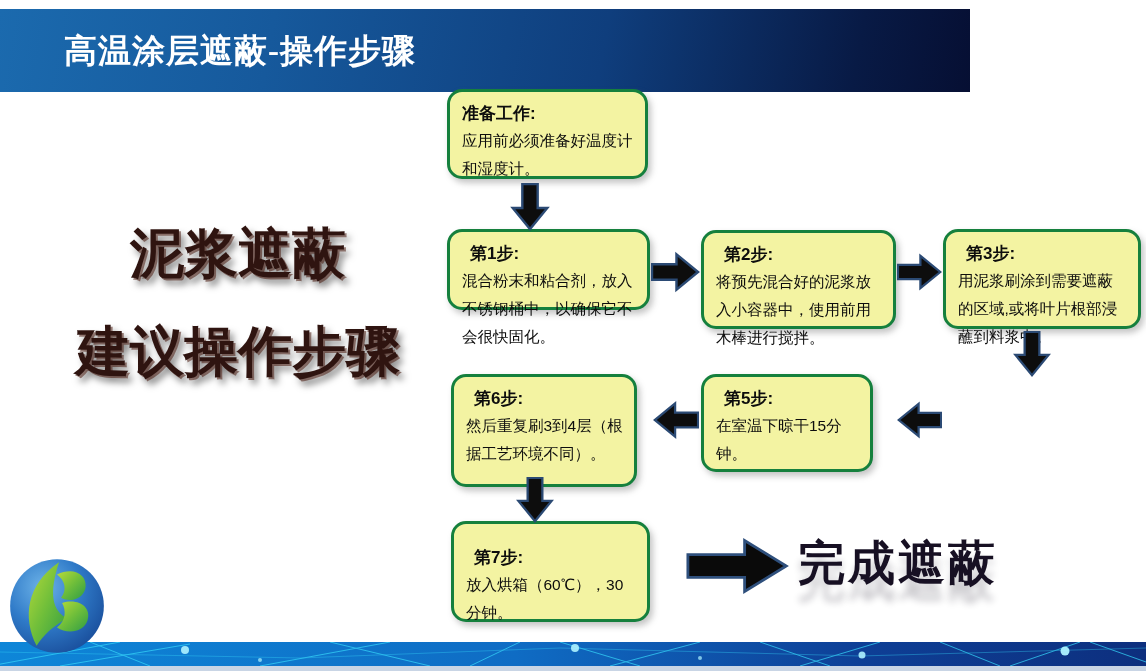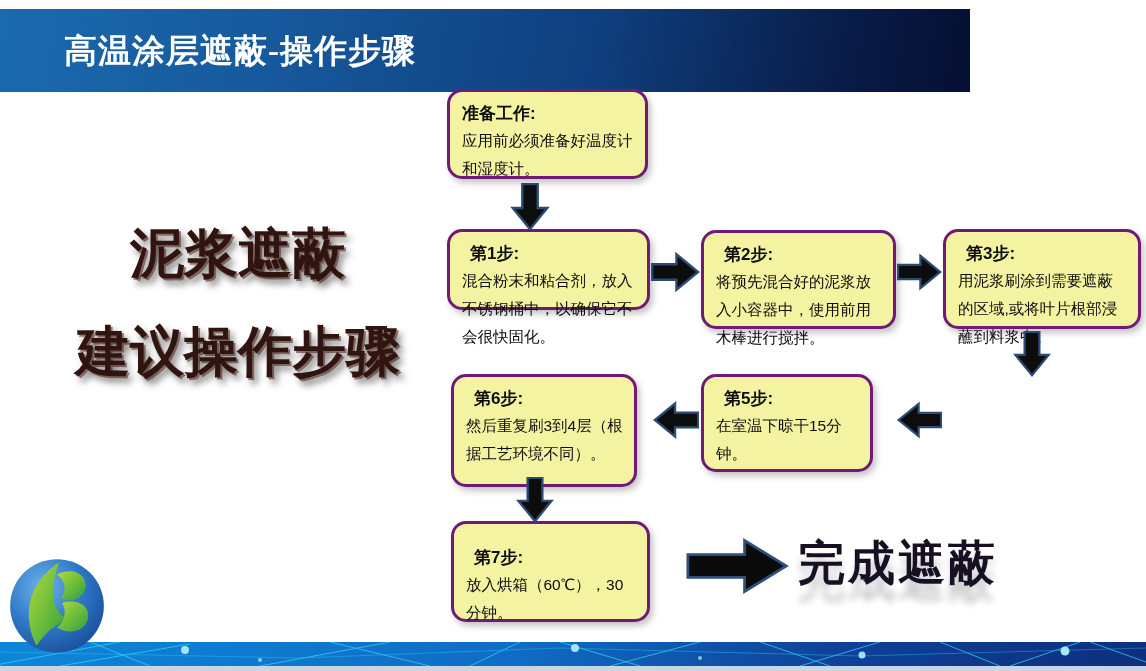--- a/index.html
+++ b/index.html
@@ -23,21 +23,21 @@
     position:absolute;left:32px;width:412px;text-align:center;
     font-family:"Liberation Serif",serif;font-weight:bold;color:#2f1410;
     text-shadow:2px 2px 0 rgba(74,28,16,.55), 5px 6px 7px rgba(0,0,0,.5);
     white-space:nowrap;
   }
   #side-line1{top:218px;font-size:54px;}
   #side-line2{top:316px;font-size:54px;}
   
   .box{
     position:absolute;box-sizing:border-box;
-    background:#f3f3a2;border:3px solid #701a75;border-radius:15px;
+    background:#f3f3a2;border:3px solid #15803d;border-radius:15px;
     box-shadow:3px 4px 6px rgba(110,110,110,.4);
     padding:8px 10px 6px 12px;color:#0d0d0d;
   }
   .box .box-title{font-size:17px;font-weight:bold;padding-left:8px;line-height:1.6;}
   .box .box-body{font-size:15.5px;font-weight:normal;line-height:1.8;}
   #box-prep {left:447px;top:89px; width:201px;height:90px;}
   #box-s1   {left:447px;top:229px;width:203px;height:81px;}
   #box-s2   {left:701px;top:230px;width:195px;height:99px;}
   #box-s3   {left:943px;top:229px;width:198px;height:100px;}
   #box-s4   {left:941px;top:375px;width:198px;height:99px;}

